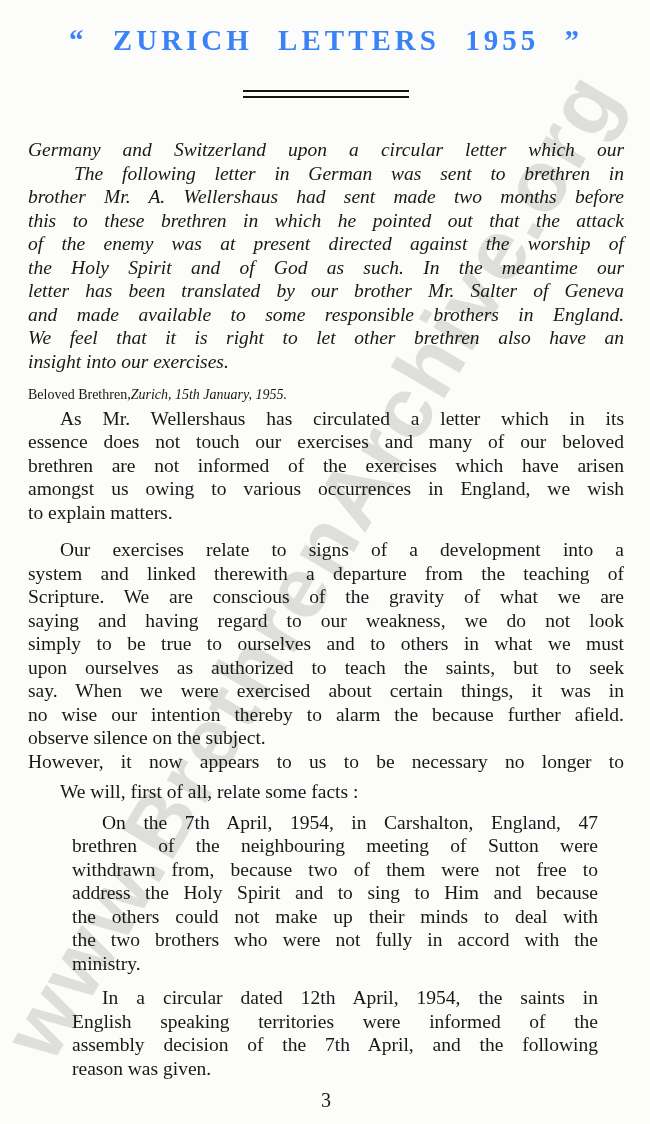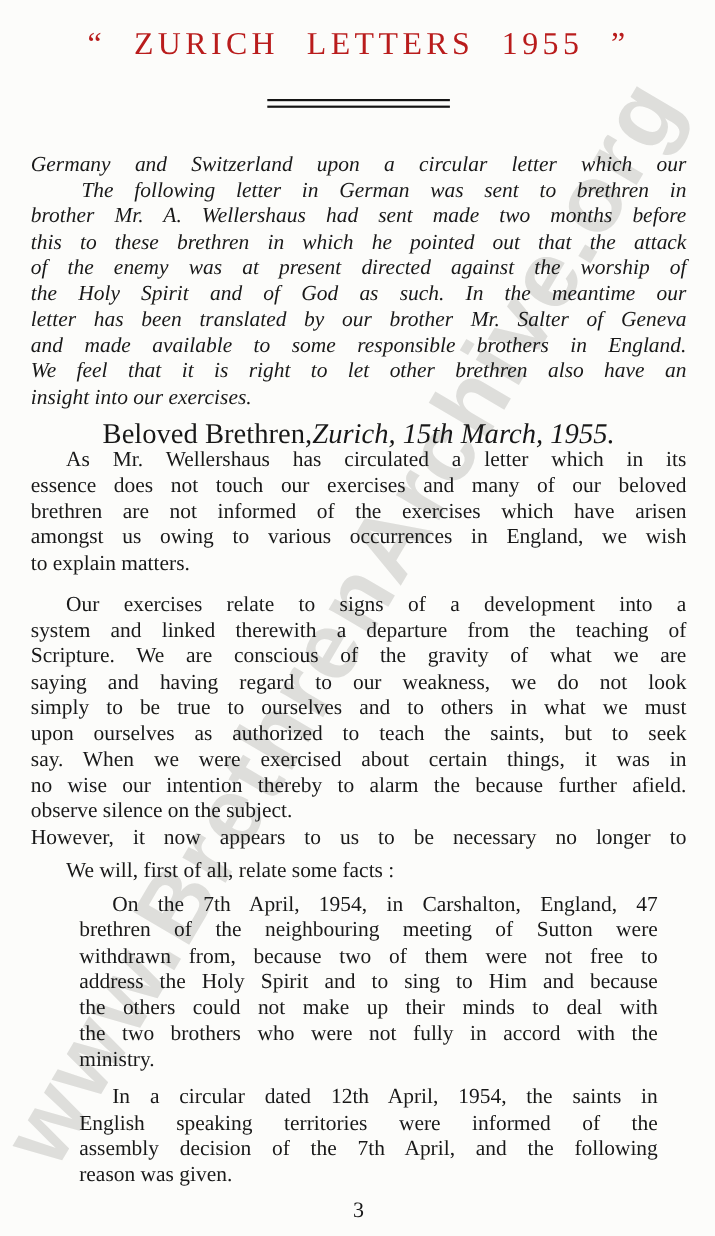--- a/index.html
+++ b/index.html
@@ -32,24 +32,24 @@
   }
   .content {
     position: relative;
     z-index: 1;
     padding: 0 26px 0 28px;
   }
   .title {
     margin: 22px 0 0 0;
     text-align: center;
     font-size: 29px;
-    font-weight: normal;
+    font-weight: bold;
     letter-spacing: 4px;
     word-spacing: 14px;
-    color: #b91c1c;
+    color: #3b82f6;
     line-height: 36px;
   }
   .divider {
     width: 166px;
     height: 4px;
     margin: 32px auto 0 auto;
     border-top: 2px solid #141414;
     border-bottom: 2px solid #141414;
   }
   .para { margin: 0; font-size: 19.5px; line-height: 23.5px; }
@@ -57,24 +57,24 @@
     text-align: justify;
     text-align-last: justify;
     text-justify: inter-word;
   }
   .line.end { text-align-last: left; }
   .ind1 { text-indent: 46px; }
   .ind2 { text-indent: 32px; }
   .intro { font-style: italic; margin-top: 40px; }
   .salutation {
     margin-top: 10px;
-    font-size: 26px;
+    font-size: 14px;
     line-height: 23.5px;
     display: flex;
-    justify-content: center;
+    justify-content: flex-start;
   }
   .dateline { font-style: italic; }
   .mt-a { margin-top: 0; }
   .mt-b { margin-top: 14px; }
   .mt-c { margin-top: 7px; }
   .mt-d { margin-top: 7px; }
   .mt-e { margin-top: 11px; }
   .quote { margin-left: 44px; margin-right: 26px; }
   .quote .ind3 { text-indent: 30px; }
   .pagenum {
@@ -106,21 +106,21 @@
       <div class="line">of the enemy was at present directed against the worship of</div>
       <div class="line">the Holy Spirit and of God as such.  In the meantime our</div>
       <div class="line">letter has been translated by our brother Mr. Salter of Geneva</div>
       <div class="line">and made available to some responsible brothers in England.</div>
       <div class="line">We feel that it is right to let other brethren also have an</div>
       <div class="line end">insight into our exercises.</div>
     </div>
 
     <div class="salutation">
       <span>Beloved Brethren,</span>
-      <span class="dateline">Zurich, 15th March, 1955.</span>
+      <span class="dateline">Zurich, 15th January, 1955.</span>
     </div>
 
     <div class="para mt-a">
       <div class="line ind2">As Mr. Wellershaus has circulated a letter which in its</div>
       <div class="line">essence does not touch our exercises and many of our beloved</div>
       <div class="line">brethren are not informed of the exercises which have arisen</div>
       <div class="line">amongst us owing to various occurrences in England, we wish</div>
       <div class="line end">to explain matters.</div>
     </div>
 

